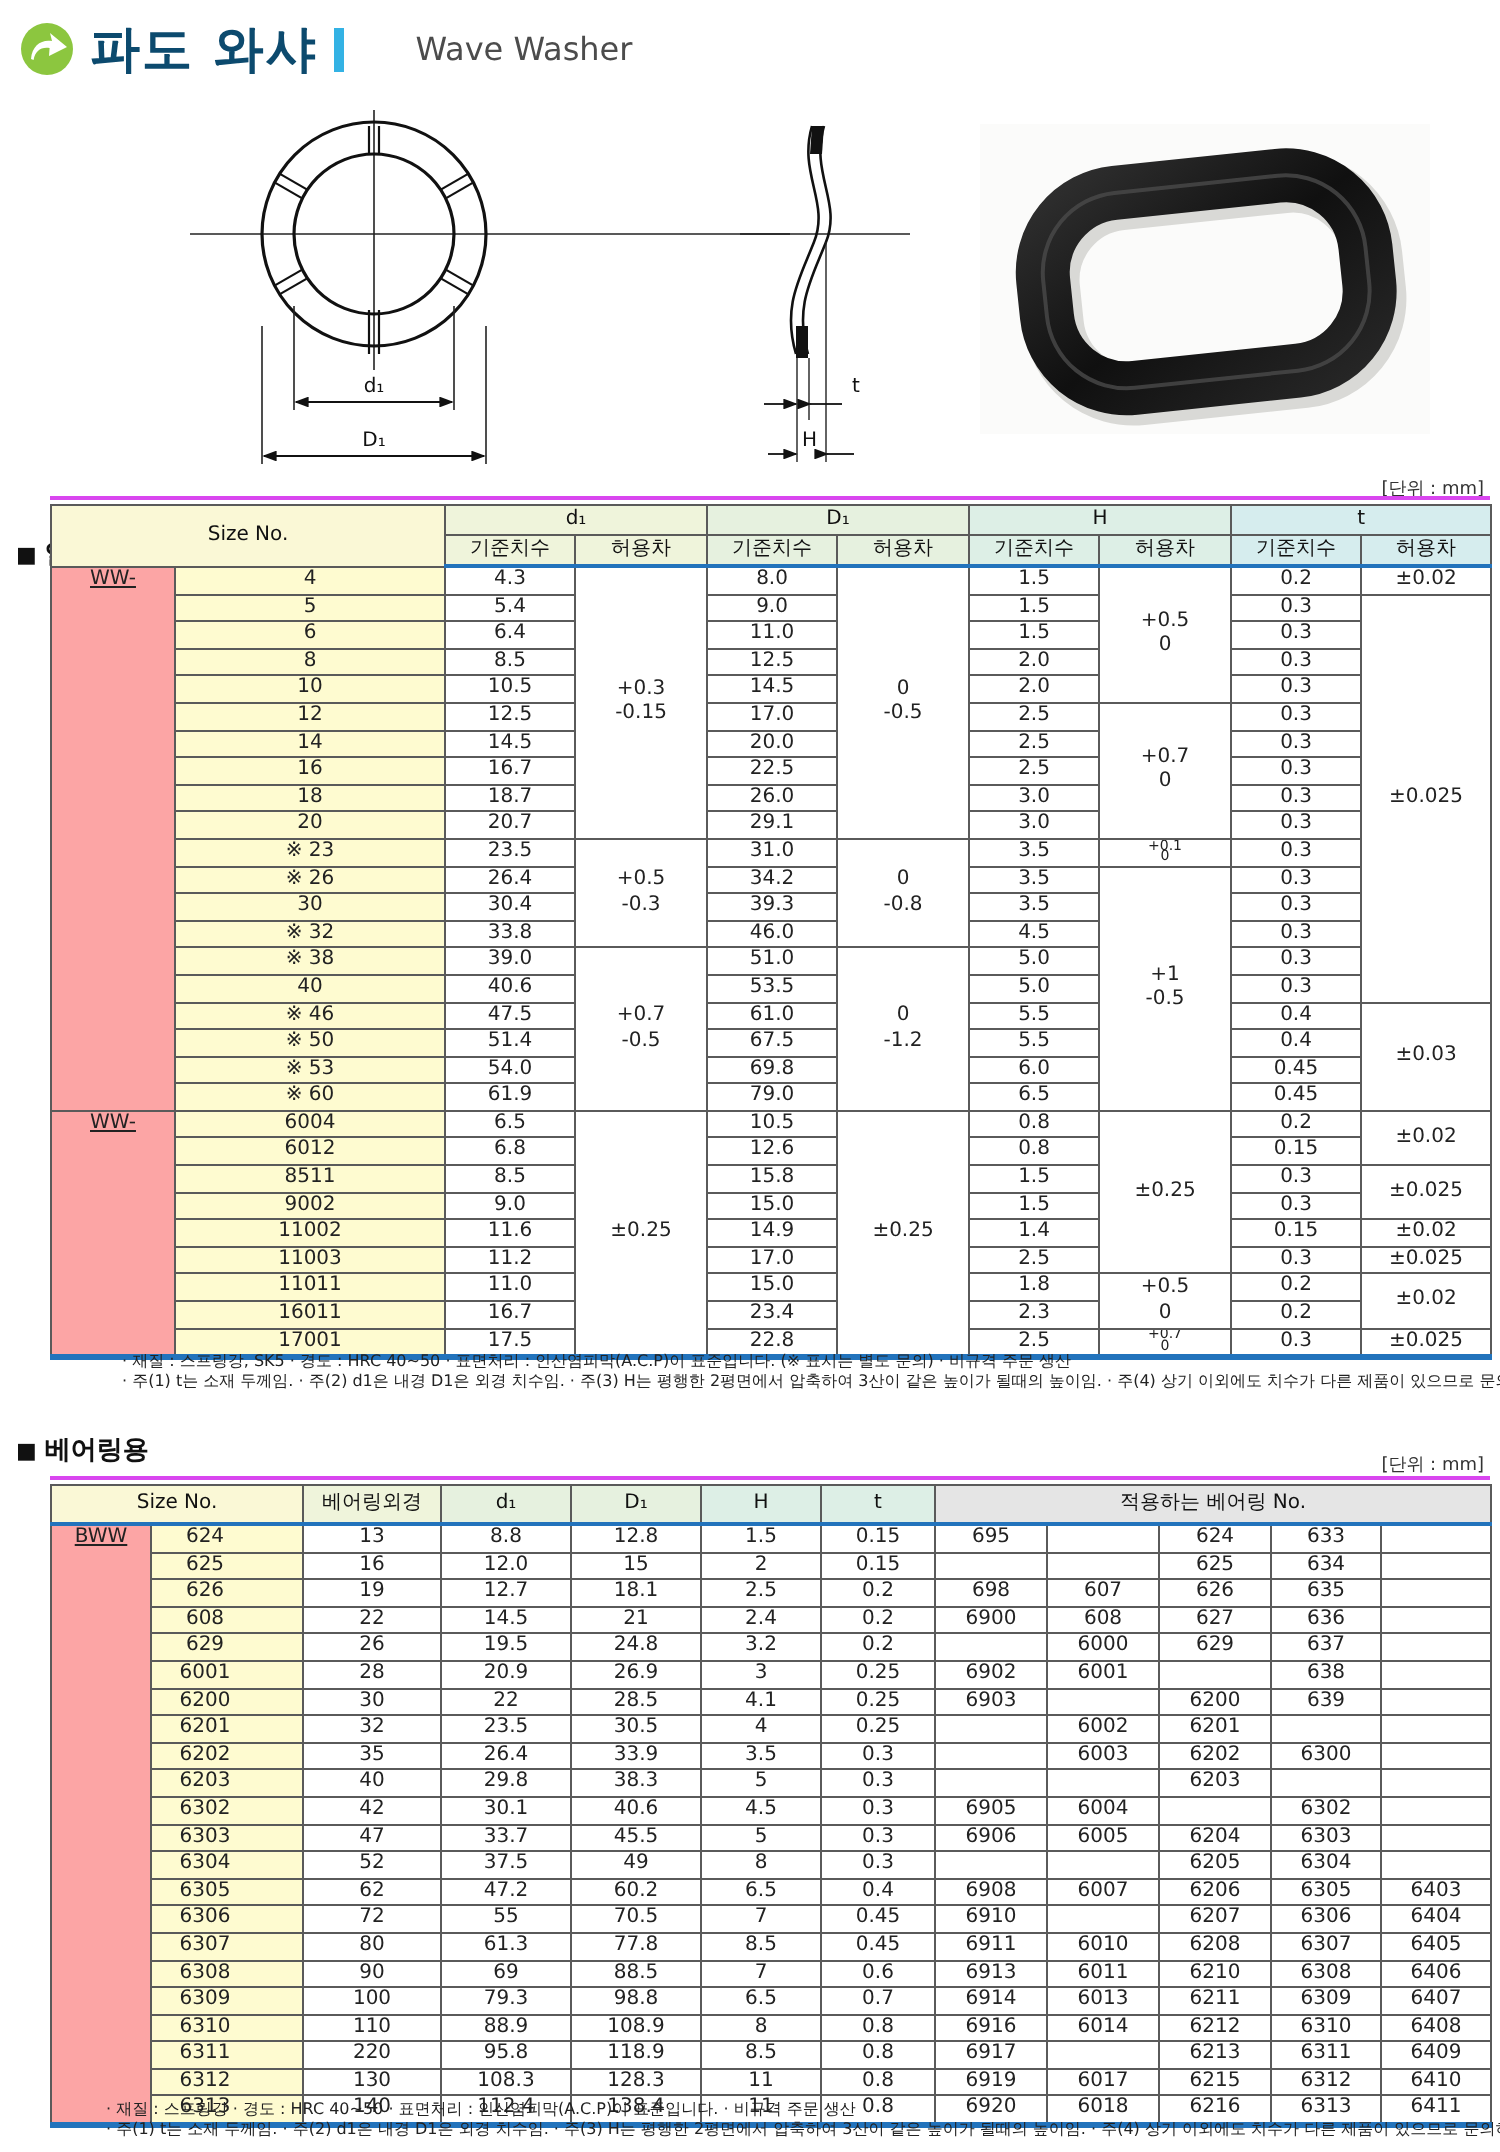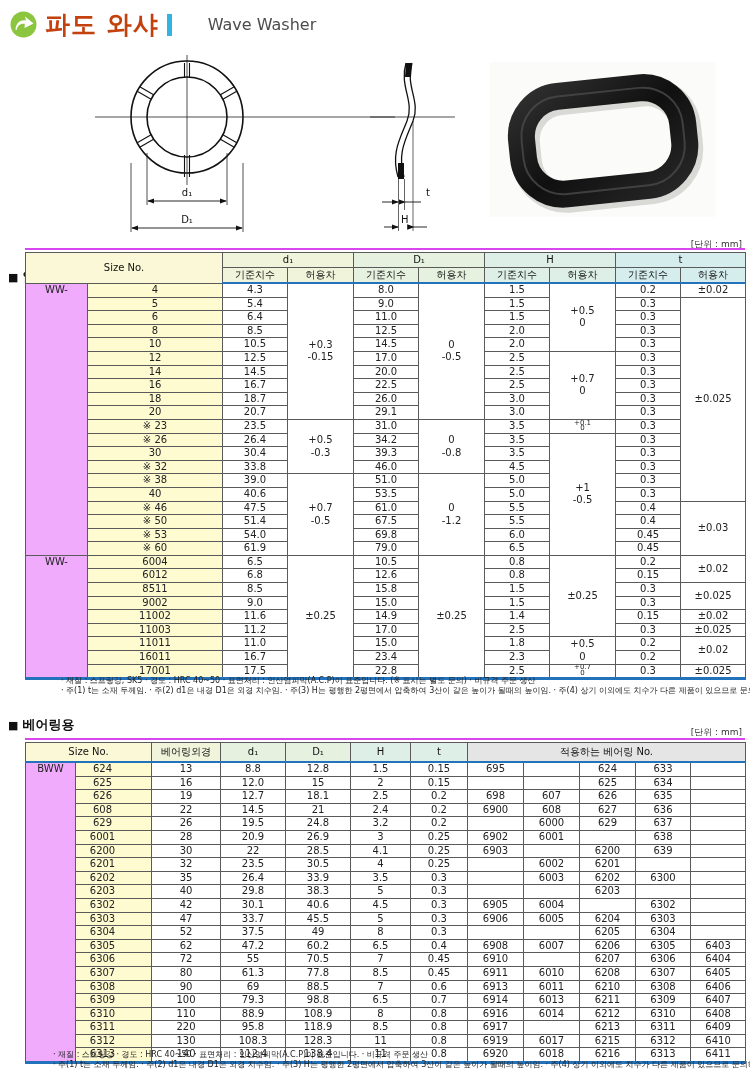--- a/index.html
+++ b/index.html
@@ -1,20 +1,20 @@
 <!DOCTYPE html>
 <html><head>
 <meta charset="utf-8">
 <style>
   html,body{margin:0;padding:0;background:#fff;}
   #page{position:relative;width:750px;height:1076px;background:#fff;overflow:hidden;
         font-family:"DejaVu Sans","Liberation Sans",sans-serif;}
   
   .titlebar{position:absolute;left:10px;top:8px;display:flex;align-items:center;gap:8px;}
-  .t-ko{font-size:25px;font-weight:bold;color:#c2410c;letter-spacing:1px;}
+  .t-ko{font-size:25px;font-weight:bold;color:#0c4a6e;letter-spacing:1px;}
   .t-bar{width:5px;height:22px;background:#33b2e4;}
   .t-en{font-size:16px;color:#4c4c4c;margin-left:28px;}
   
   .sect{position:absolute;left:8px;font-size:13px;font-weight:bold;color:#111;}
   .sq{font-size:11px;margin-right:4px;}
   .unit{position:absolute;right:8px;font-size:9px;color:#333;}
   
   .tblwrap{position:absolute;left:25px;width:720px;border-top:2px solid #d946ef;padding-top:2px;}
   table.t{border-collapse:collapse;table-layout:fixed;width:720px;
           border-top:1px solid #2273bc;border-bottom:3px solid #2273bc;
@@ -22,21 +22,21 @@
   table.t th,table.t td{border:1px solid #5a5a5a;padding:0;text-align:center;
           overflow:hidden;white-space:nowrap;font-weight:normal;}
   table.t th{font-size:10px;color:#111;height:14px;line-height:14px;}
   table.t td{font-size:10px;color:#222;height:12.6px;line-height:12.6px;}
   #gen-table thead tr:last-child th{border-bottom:2px solid #2273bc;}
   #brg-table thead th{border-bottom:2px solid #2273bc;height:18px;line-height:18px;}
   .hy{background:#faf8d6;font-size:11px;}
   .h1{background:#eff4db;} .h2{background:#e6f1df;} .h3{background:#ddefe6;} .h4{background:#d6edee;}
   .hb{background:#e5e5e5;}
   .grp{font-size:11px;}
-  td.pfx{background:#f0abfc;vertical-align:top;font-weight:bold;font-size:11px;line-height:13px;}
+  td.pfx{background:#fca5a5;vertical-align:top;font-weight:bold;font-size:11px;line-height:13px;text-decoration:underline;}
   td.siz{background:#fefbd0;font-weight:bold;text-align:right;padding-right:16px;}
   #brg-table td.siz{padding-right:22px;}
   td.tol{vertical-align:middle;line-height:10.5px;}
   td.tol.sm{font-size:7px;line-height:5.5px;}
   
   .foot{position:absolute;left:25px;width:720px;font-size:8px;color:#222;line-height:10px;white-space:nowrap;}
   
   .diag{position:absolute;}
   svg text{font-family:"DejaVu Sans","Liberation Sans",sans-serif;}
 </style>

